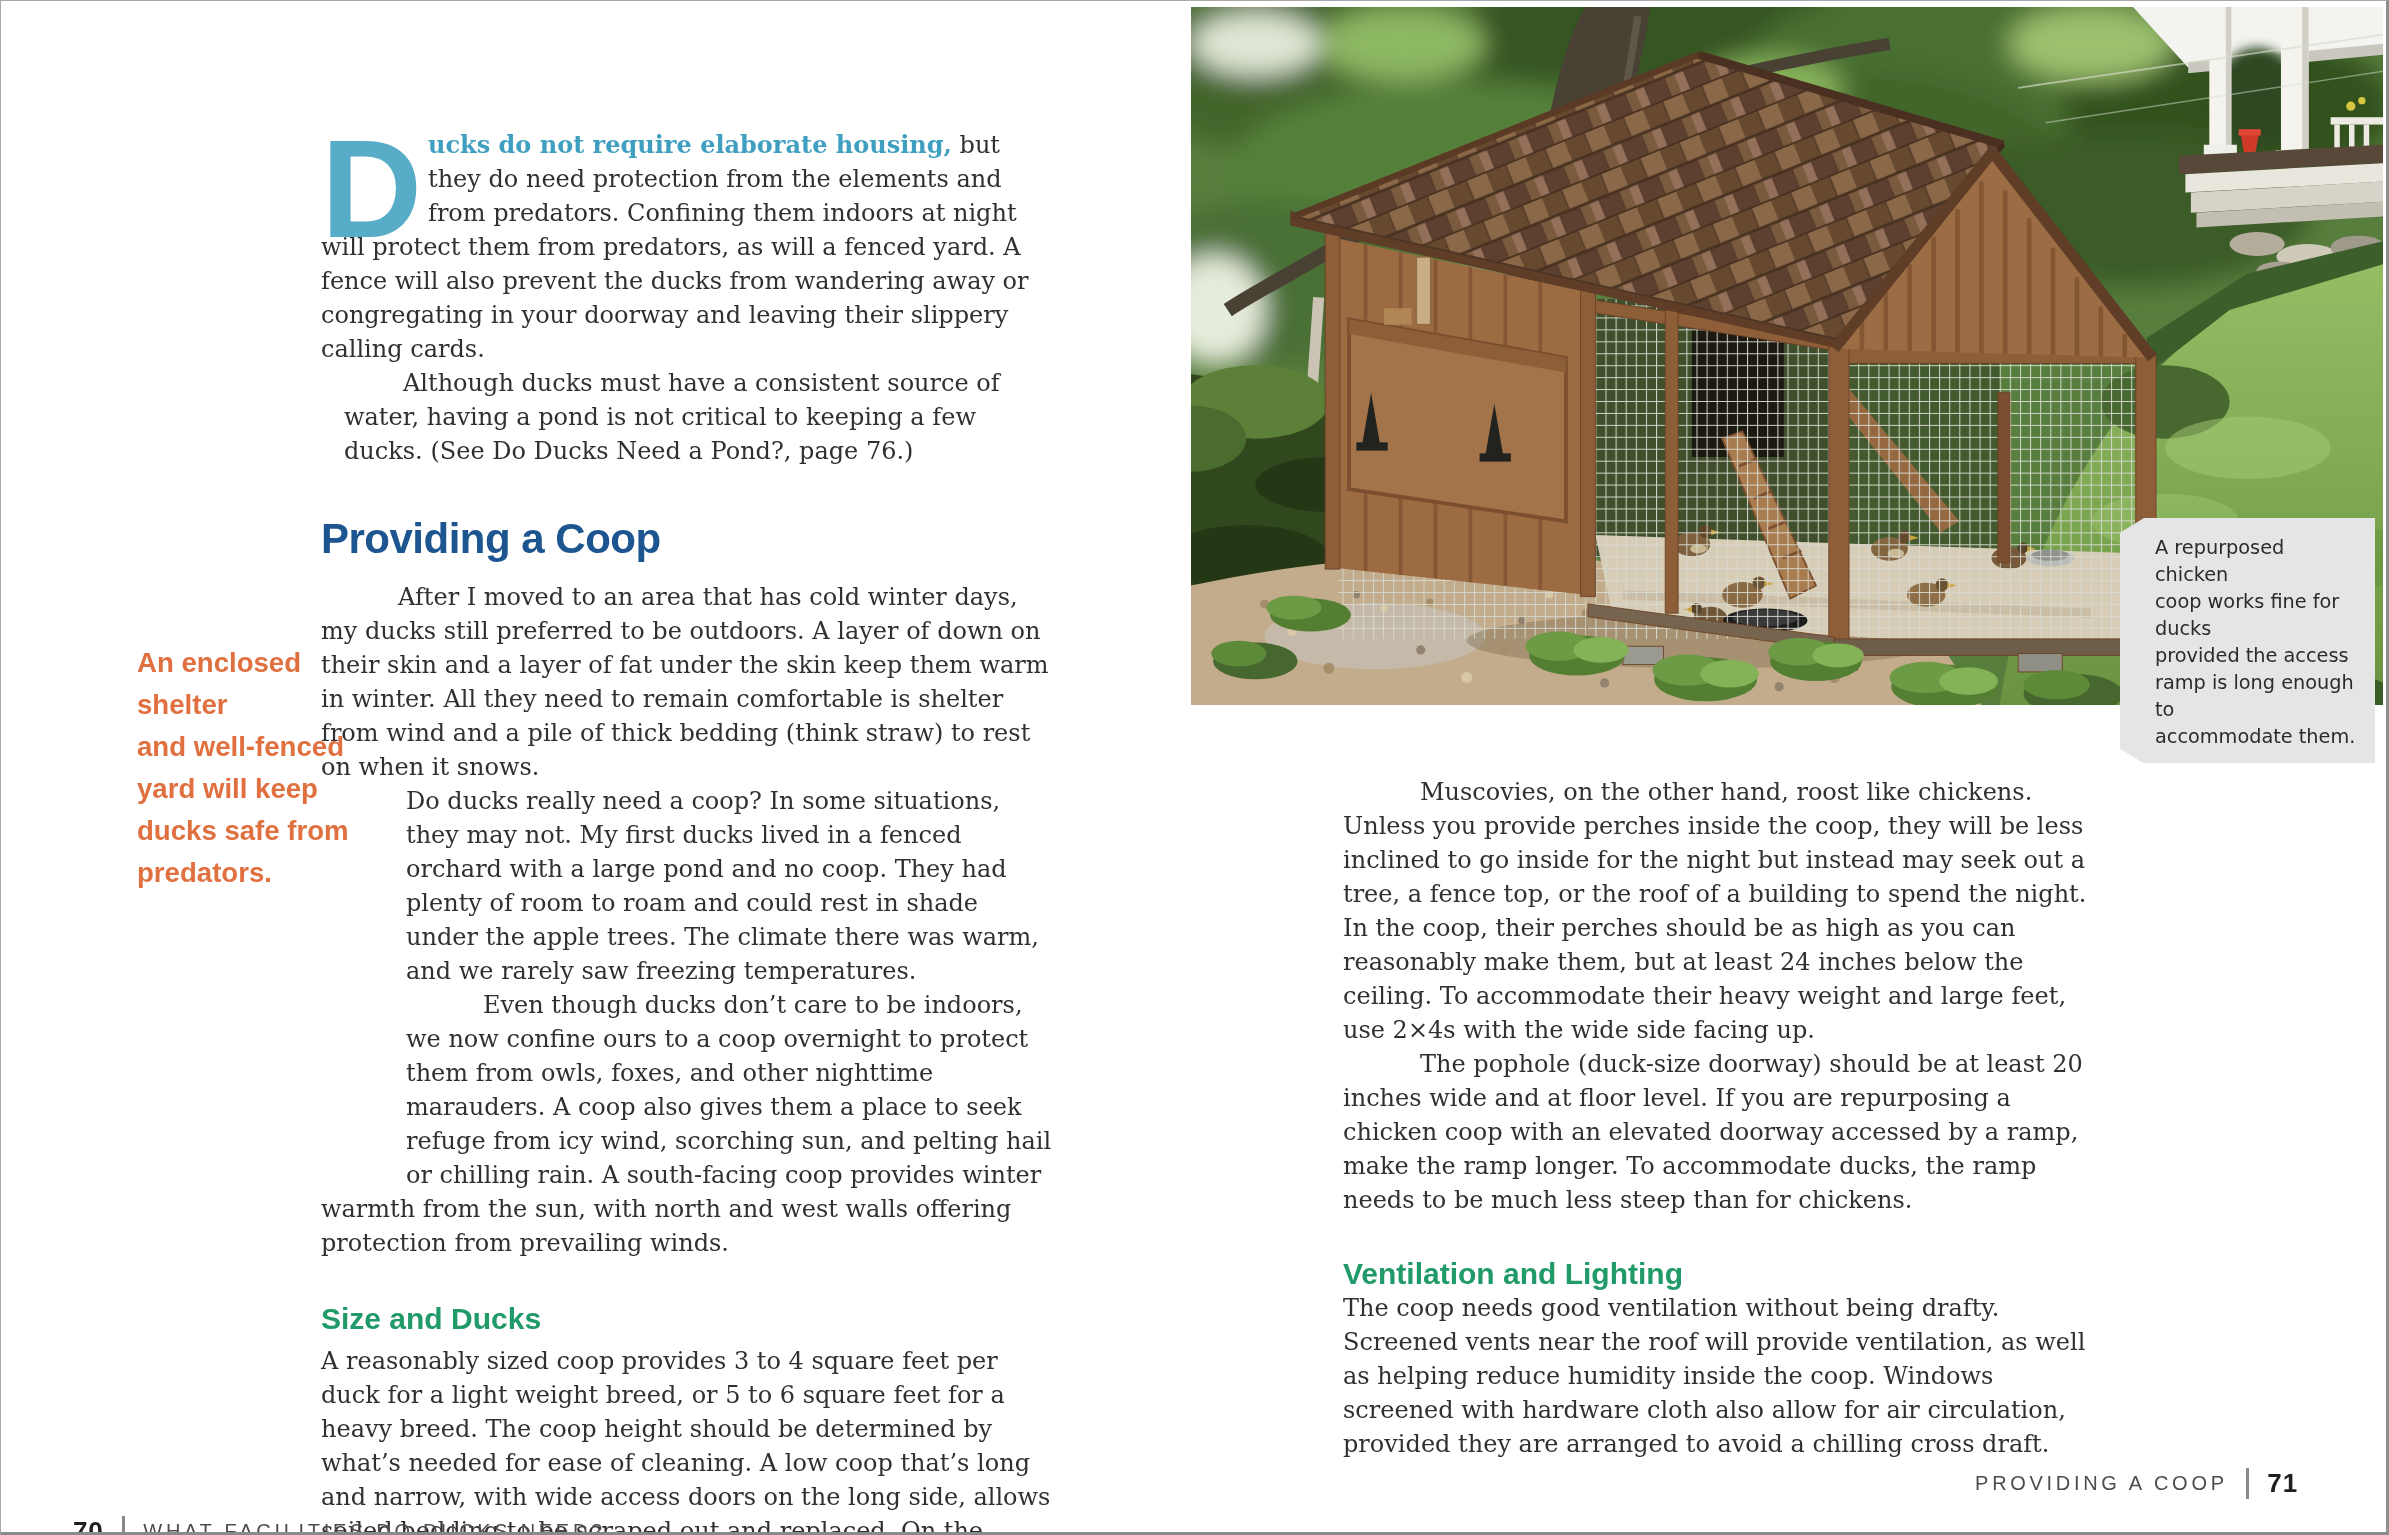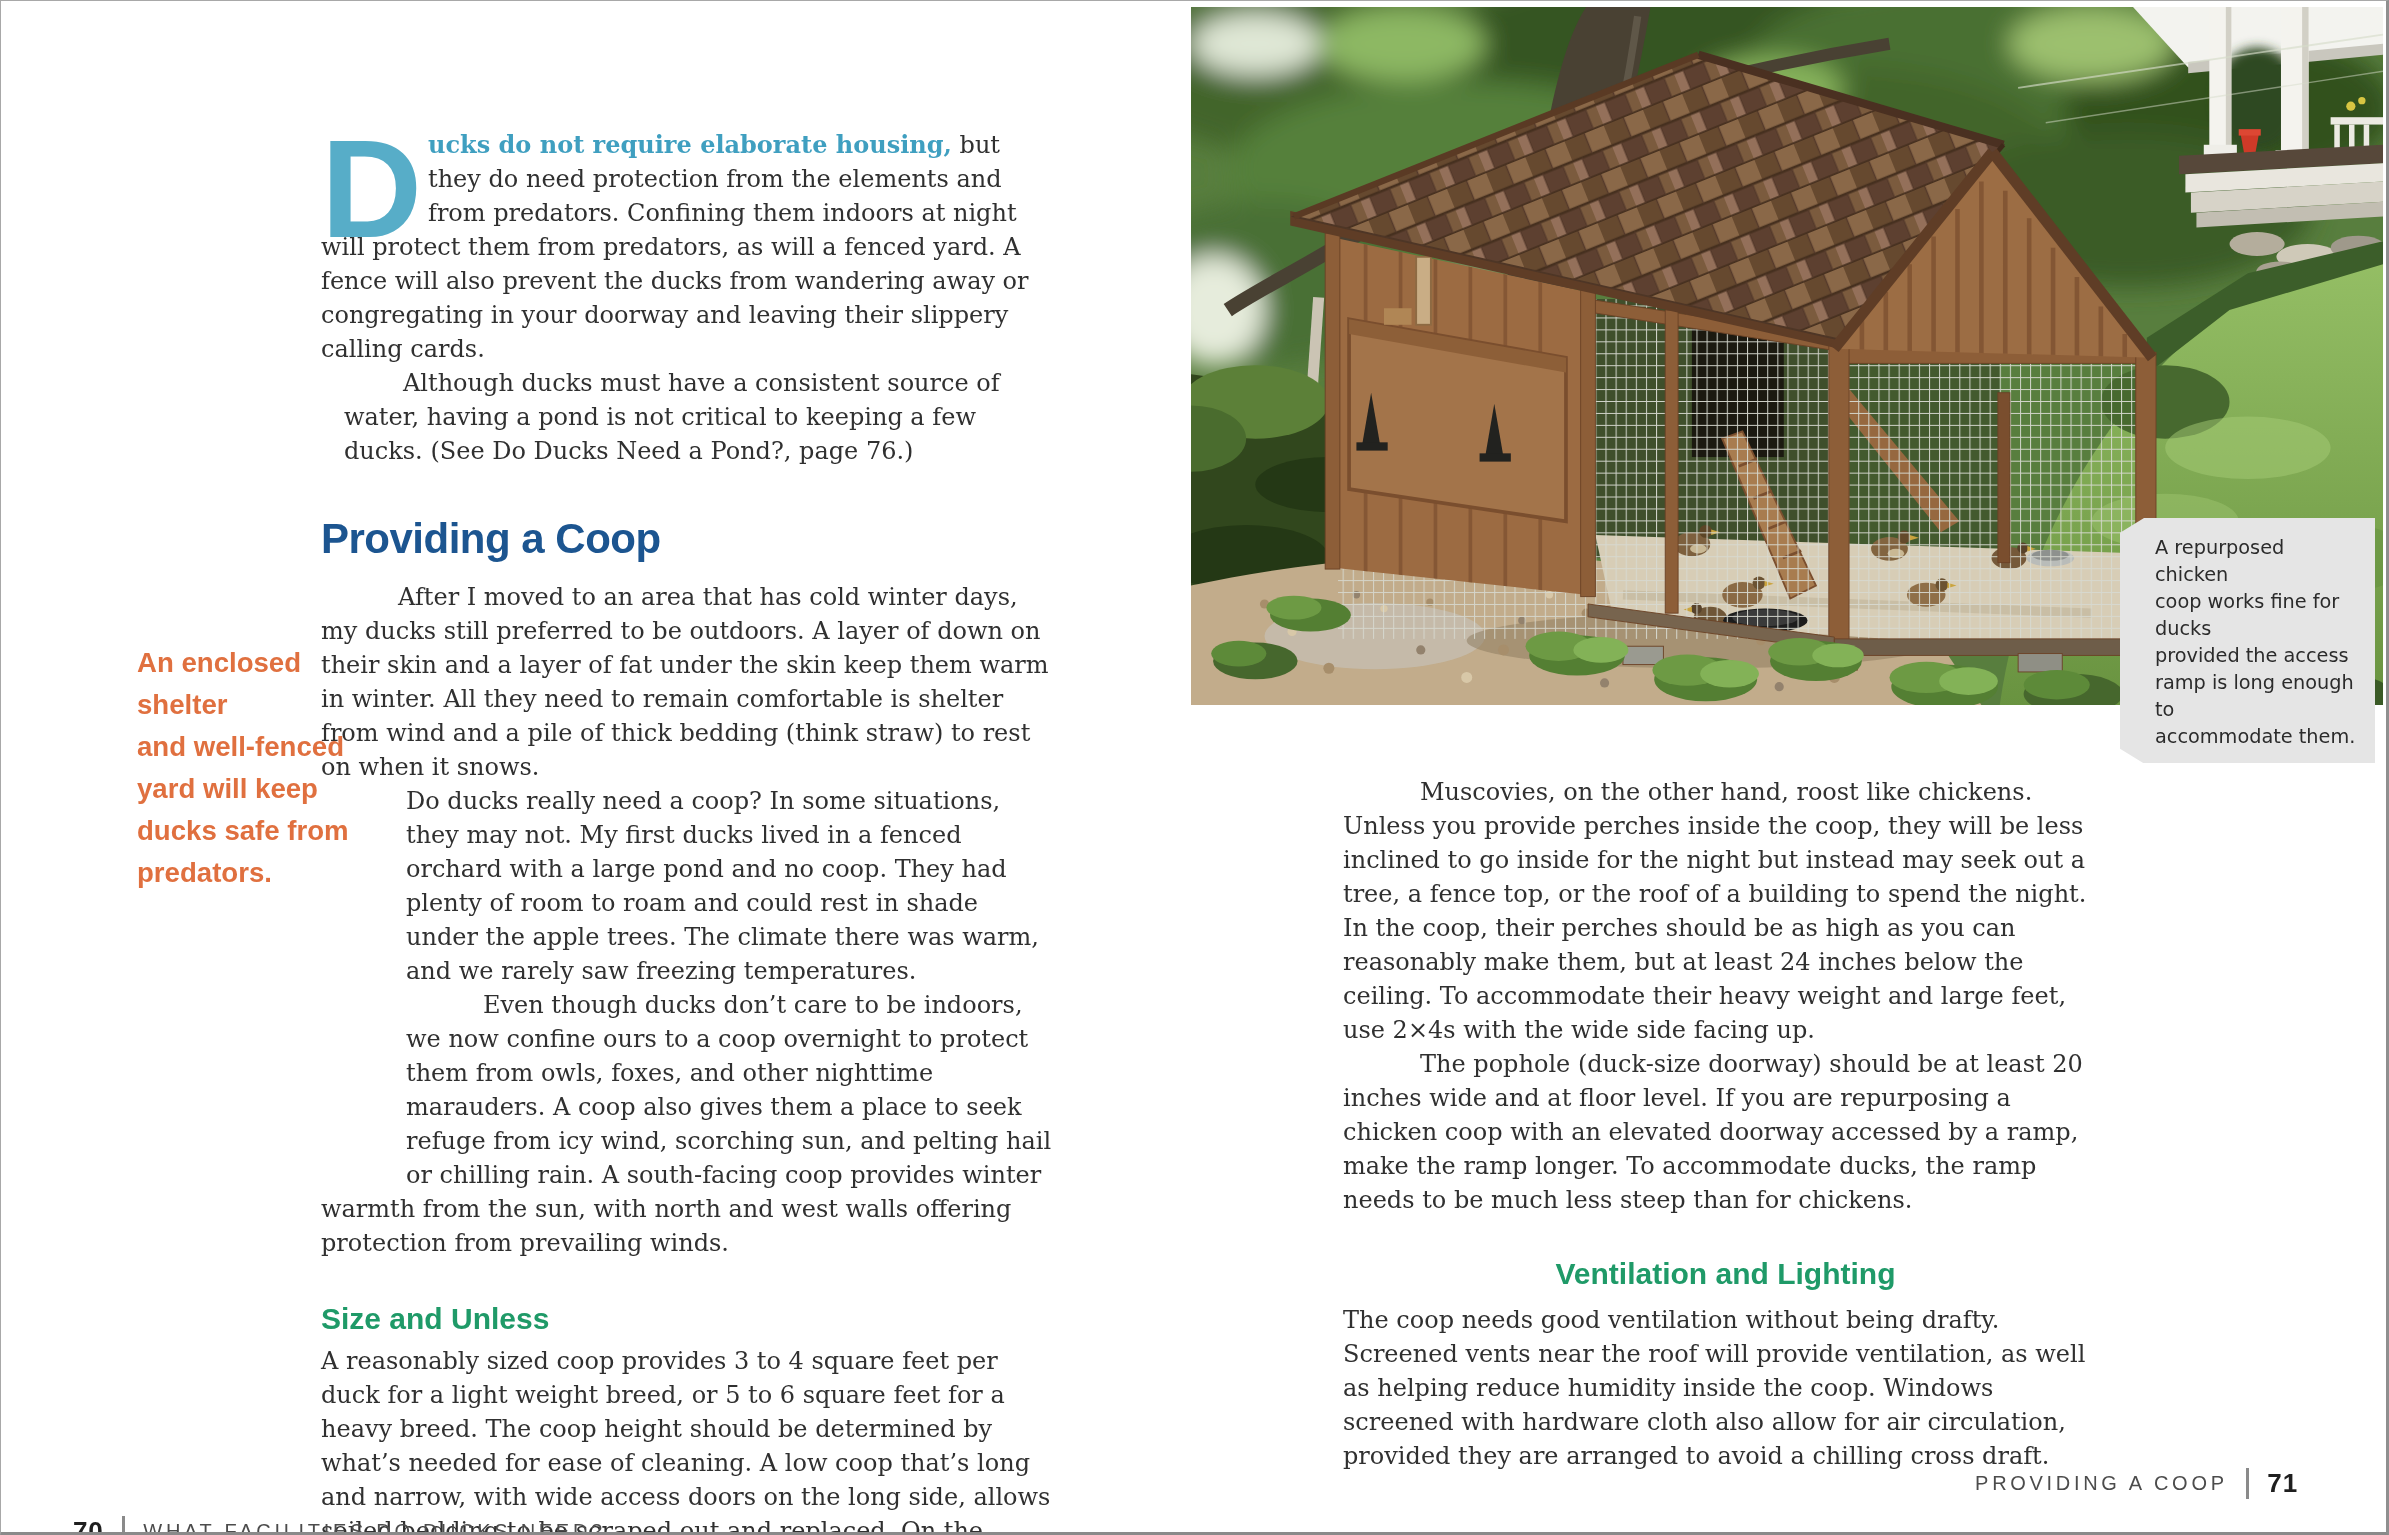--- a/index.html
+++ b/index.html
@@ -10,21 +10,21 @@
     font-family:"DejaVu Serif", serif;
   }
   
   .bodytext{font:24px/34px "DejaVu Serif", serif;color:#303030;margin:0;}
   .ind1{text-indent:59px;margin-left:23px;}
   .ind2{text-indent:77px;}
   h2.coophead{margin:48px 0 18.4px 0;font-family:"Liberation Sans",sans-serif;font-weight:bold;
     font-size:42px;line-height:1.08;color:#1c5590;letter-spacing:-0.5px;}
   h3.subhead{margin:42px 0 9.2px 0;font-family:"Liberation Sans",sans-serif;font-weight:bold;
     font-size:30px;line-height:1.1;color:#1f9a68;}
-  h3.subhead.rt{margin:40px 0 13px 0;text-align:center;}
+  h3.subhead.rt{margin:40px 0 1px 0;}
   .leadin{font-weight:bold;color:#3f9fc0;}
   .dropcap{float:left;width:94px;height:97px;margin:3.7px 13px 0 0;font-family:"Liberation Sans",sans-serif;
     font-weight:bold;font-size:140px;line-height:0.82;color:#57adc8;}
   .pq-spacer{float:left;width:85px;height:296px;margin-top:103px;}
   #left-col{position:absolute;left:320px;top:127px;width:731px;}
   #right-col{position:absolute;left:1342px;top:774px;width:765px;}
   #pull-quote{position:absolute;left:136px;top:641px;width:248px;
     font-family:"Liberation Sans",sans-serif;font-weight:bold;font-size:27.6px;line-height:42px;
     color:#e0703f;white-space:pre-line;}
   
@@ -56,21 +56,21 @@
     <p class="bodytext ind1">Although ducks must have a consistent source of water, having a pond is not critical to keeping a few ducks. (See Do Ducks Need a Pond?, page 76.)</p>
 
     <h2 class="coophead">Providing a Coop</h2>
 
     <p class="bodytext ind2">After I moved to an area that has cold winter days, my ducks still preferred to be outdoors. A layer of down on their skin and a layer of fat under the skin keep them warm in winter. All they need to remain comfortable is shelter from wind and a pile of thick bedding (think straw) to rest on when it snows.</p>
     <p class="bodytext">
       <span class="pq-spacer"></span><span>Do ducks really need a coop? In some situations, they may not. My first ducks lived in a fenced orchard with a large pond and no coop. They had plenty of room to roam and could rest in shade under the apple </span><span>trees. The climate there was warm, and we rarely saw freezing temperatures.</span>
     </p>
     <p class="bodytext ind2">Even though ducks don’t care to be indoors, we now confine ours to a coop overnight to protect them from owls, foxes, and other nighttime marauders. A coop also gives them a place to seek refuge from icy wind, scorching sun, and pelting hail or chilling rain. A south-facing coop provides winter warmth from the sun, with north and west walls offering protection from prevailing winds.</p>
 
-    <h3 class="subhead">Size and Unless</h3>
+    <h3 class="subhead">Size and Ducks</h3>
     <p class="bodytext">A reasonably sized coop provides 3 to 4 square feet per duck for a light weight breed, or 5 to 6 square feet for a heavy breed. The coop height should be determined by what’s needed for ease of cleaning. A low coop that’s long and narrow, with wide access doors on the long side, allows soiled bedding to be scraped out and replaced. On the other hand, a coop with a blockier shape is easier to clean if it’s tall enough that you can stand upright in it for cleaning.</p>
 
   </div>
 
   <div id="pull-quote">An enclosed shelter
 and well-fenced
 yard will keep
 ducks safe from
 predators.</div>
 

